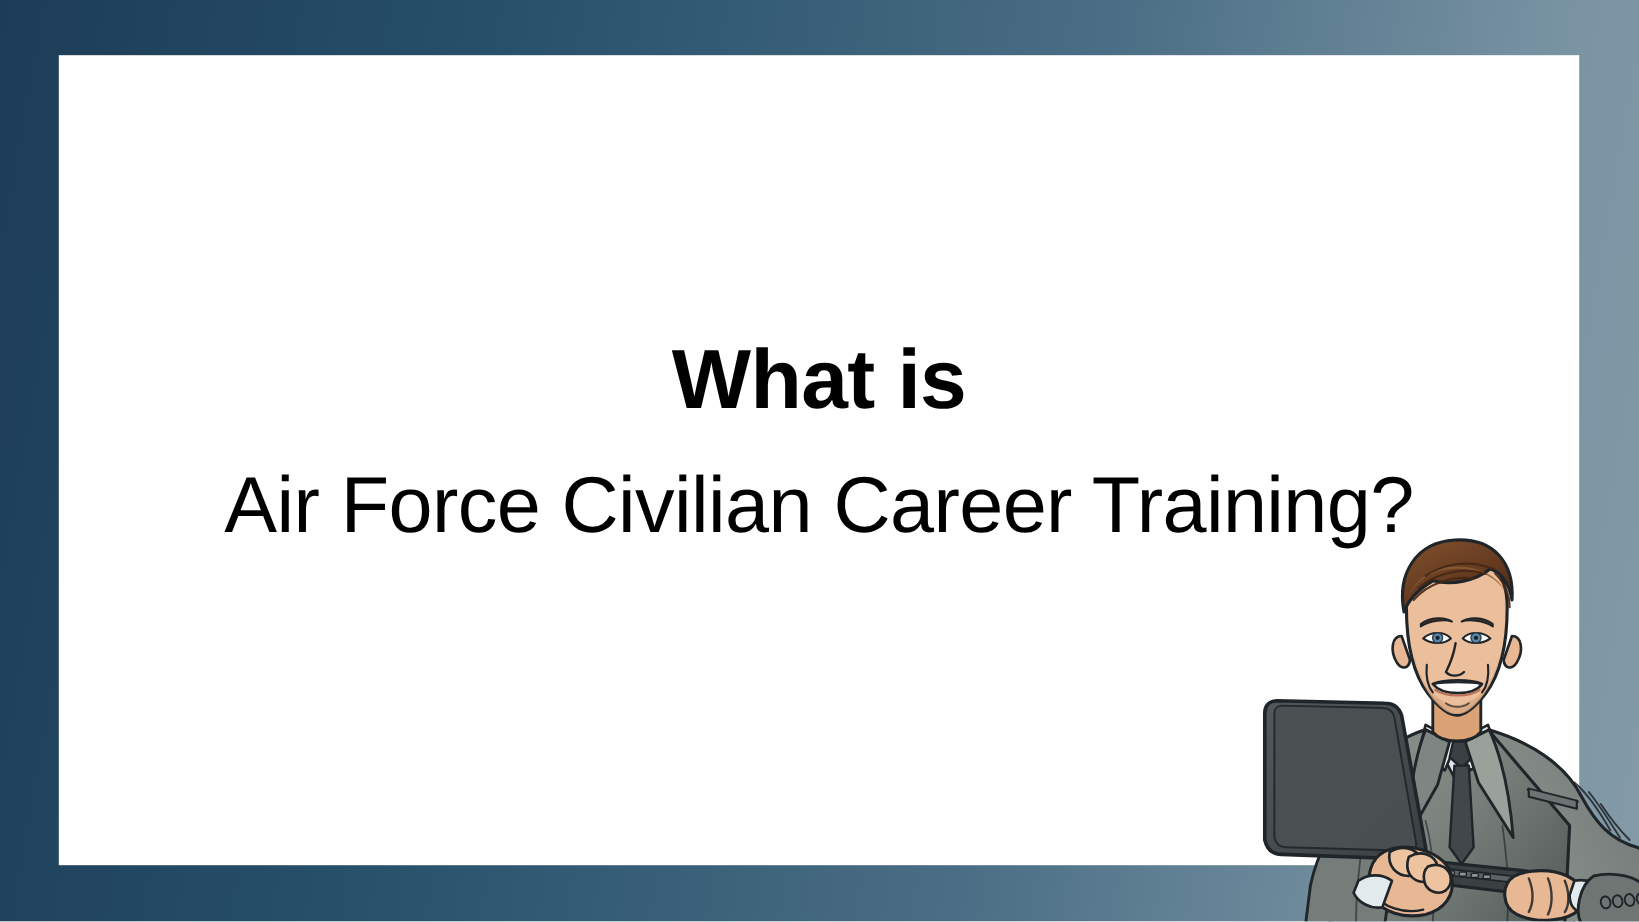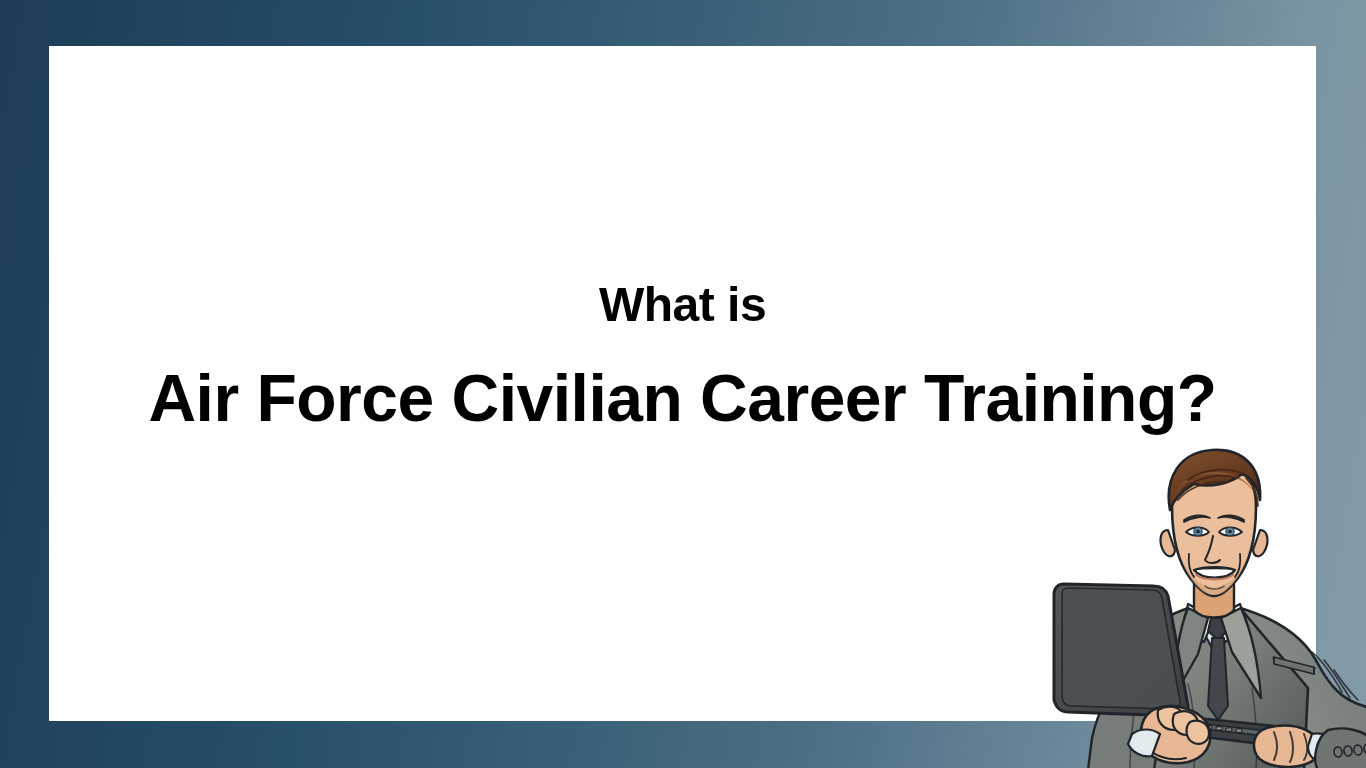--- a/index.html
+++ b/index.html
@@ -34,31 +34,31 @@
     top: 0;
     width: 1267px;
     text-align: center;
     padding-top: 235px;
     box-sizing: border-box;
   }
 
   .line-1 {
     font-family: "Liberation Sans", sans-serif;
     font-weight: bold;
-    font-size: 48px;
+    font-size: 70px;
     line-height: 1.0;
     color: #000000;
     letter-spacing: -0.5px;
     margin: 0 0 36px 0;
     white-space: nowrap;
   }
 
   .line-2 {
     font-family: "Liberation Sans", sans-serif;
-    font-weight: bold;
+    font-weight: normal;
     font-size: 66px;
     line-height: 1.0;
     color: #000000;
     letter-spacing: -0.5px;
     margin: 0;
     white-space: nowrap;
   }
 
   #person-illustration {
     position: absolute;

